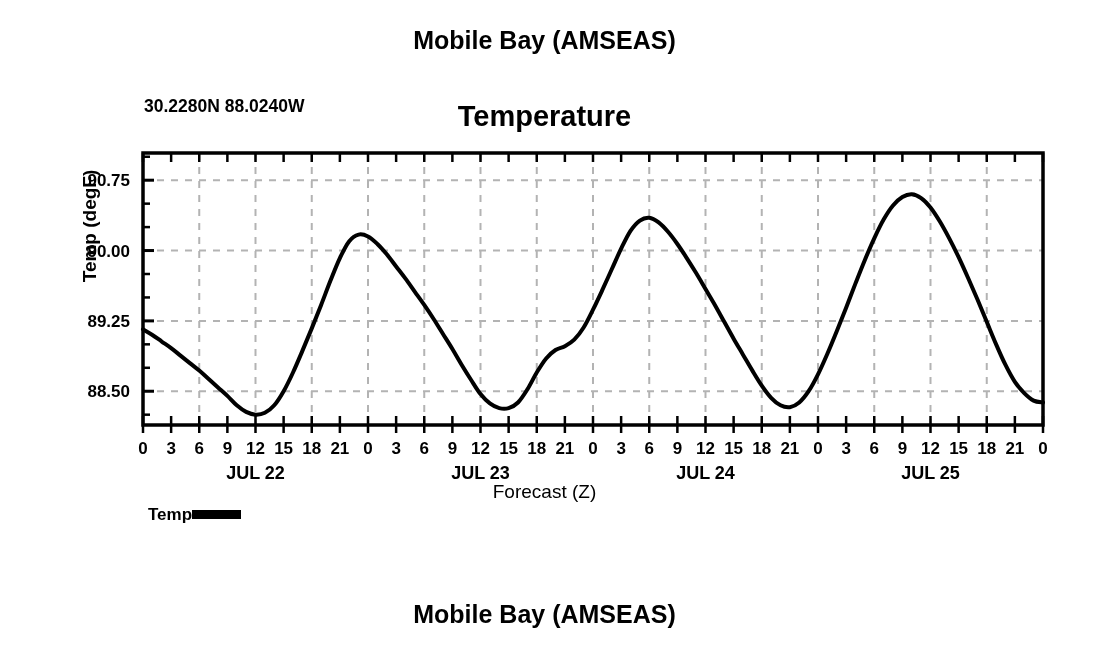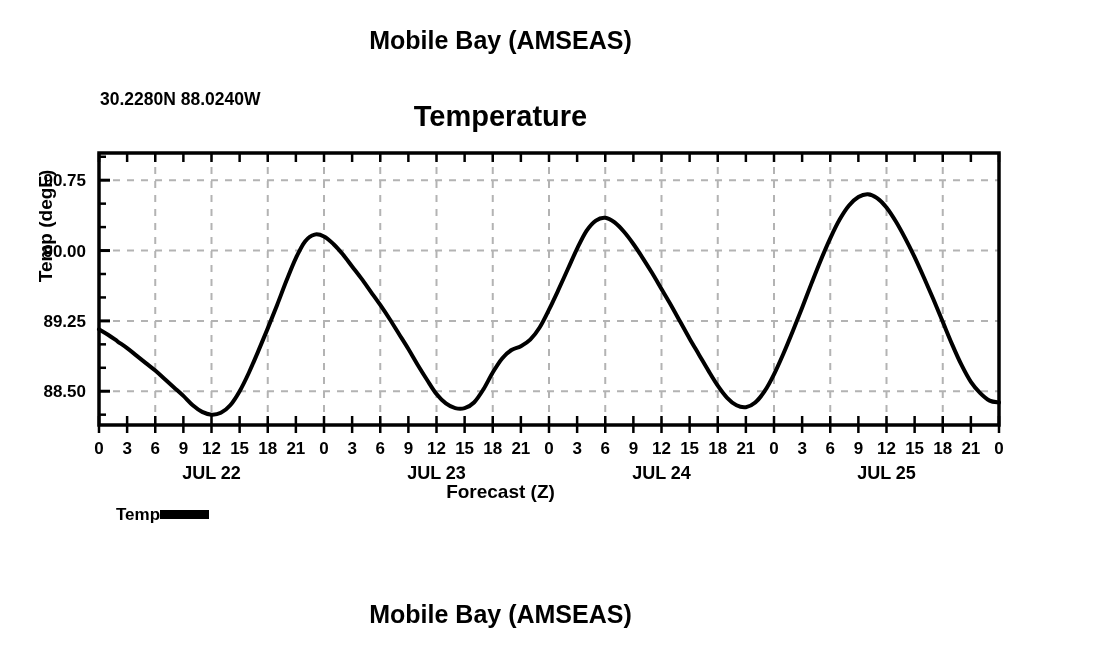--- a/index.html
+++ b/index.html
@@ -12,20 +12,21 @@
     height: 650px;
     font-family: "Liberation Sans", sans-serif;
     color: #000000;
     overflow: hidden;
     position: relative;
   }
   .page {
     position: relative;
     width: 1001px;
     height: 650px;
+    margin-left: 44px;
   }
   .abs { position: absolute; }
 
   .title-main {
     left: 0; right: 0; top: 26px;
     text-align: center;
     font-size: 25px;
     font-weight: bold;
     letter-spacing: 0px;
   }
@@ -35,21 +36,21 @@
     font-size: 25px;
     font-weight: bold;
   }
   .meta-station {
     left: 100px; top: 74px;
     font-size: 17.5px;
     font-weight: bold;
     white-space: nowrap;
   }
   .meta-coords {
-    left: 100px; top: 89px;
+    left: 100px; top: 96px;
     font-size: 17.5px;
     font-weight: bold;
     white-space: nowrap;
   }
   .subtitle-var {
     left: 0; right: 0; top: 100px;
     text-align: center;
     font-size: 29px;
     font-weight: bold;
   }
@@ -67,21 +68,21 @@
     font-size: 19px;
     font-weight: bold;
     transform: rotate(-90deg);
     transform-origin: 50% 50%;
     white-space: nowrap;
   }
   .xlabel {
     left: 0; right: 0; top: 481px;
     text-align: center;
     font-size: 19px;
-    font-weight: bold;
+    font-weight: normal;
   }
 
   .plot-svg {
     left: 0; top: 0;
   }
 
   .ytick-label {
     font-size: 17px;
     font-weight: bold;
     text-anchor: end;
@@ -91,21 +92,21 @@
     font-weight: bold;
     text-anchor: middle;
   }
   .daylabel {
     font-size: 18px;
     font-weight: bold;
     text-anchor: middle;
   }
 
   .legend {
-    left: 116px; top: 506px;
+    left: 104px; top: 506px;
     display: flex;
     align-items: center;
     gap: 0;
   }
   .legend-label {
     font-size: 17px;
     font-weight: bold;
     line-height: 1;
   }
   .legend-swatch {

